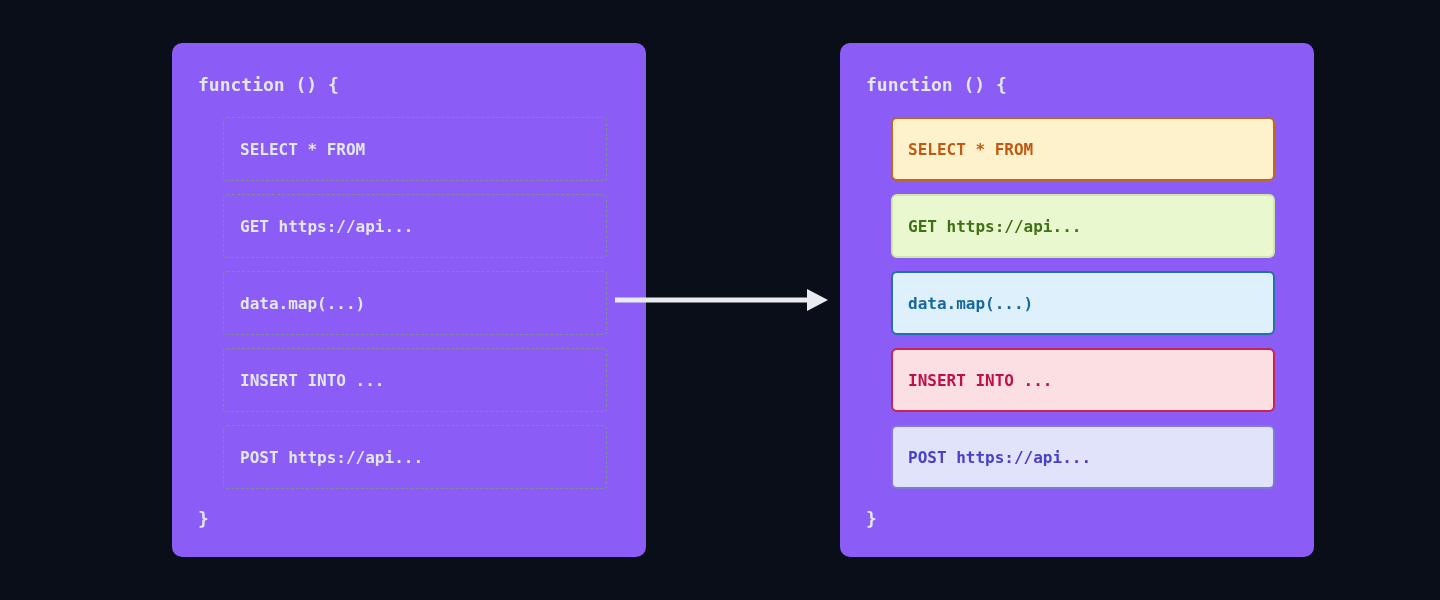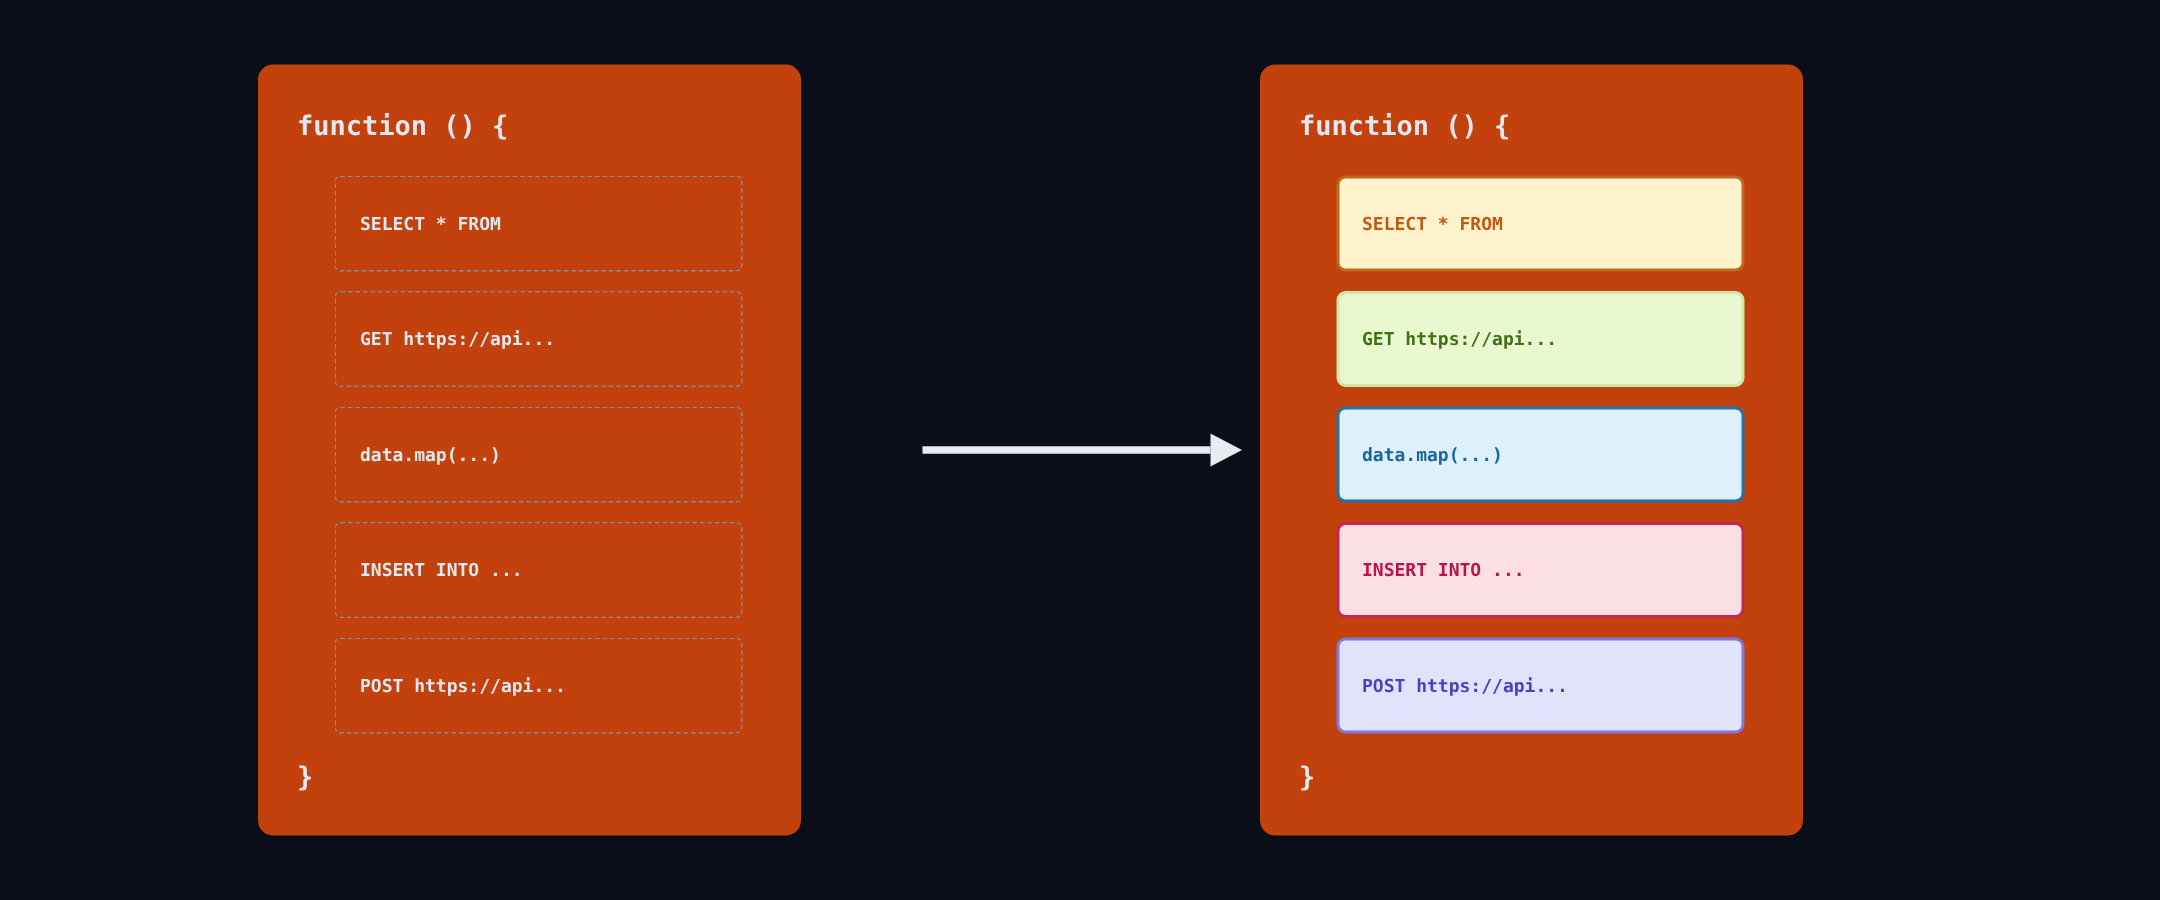--- a/index.html
+++ b/index.html
@@ -6,23 +6,23 @@
   html, body {
     width: 1440px; height: 600px;
     background: #0a0e18;
     font-family: "DejaVu Sans Mono", "Liberation Mono", monospace;
     position: relative;
     overflow: hidden;
   }
   .panel {
     position: absolute;
     top: 43px;
-    width: 362px;
+    width: 474px;
     height: 514px;
-    background: #c2410c;
+    background: #8b5cf6;
     border-radius: 10px;
     padding: 30px 39px 0 26px;
   }
   .panel-left  { left: 172px; }
   .panel-right { left: 840px; }
   .fn-line {
     color: #e3e8f0;
     font-size: 18px;
     font-weight: bold;
     line-height: 24px;
@@ -31,21 +31,21 @@
   .boxes {
     margin: 20px 0 0 25px;
     display: flex;
     flex-direction: column;
     gap: 13px;
   }
   .code-box {
     height: 64px;
     display: flex;
     align-items: center;
-    font-size: 12px;
+    font-size: 16px;
     font-weight: bold;
     white-space: pre;
   }
   .panel-left .code-box {
     border: 1px dashed #828b9b;
     border-radius: 4px;
     color: #e3e8f0;
     padding-left: 16px;
   }
   .panel-right .code-box {

